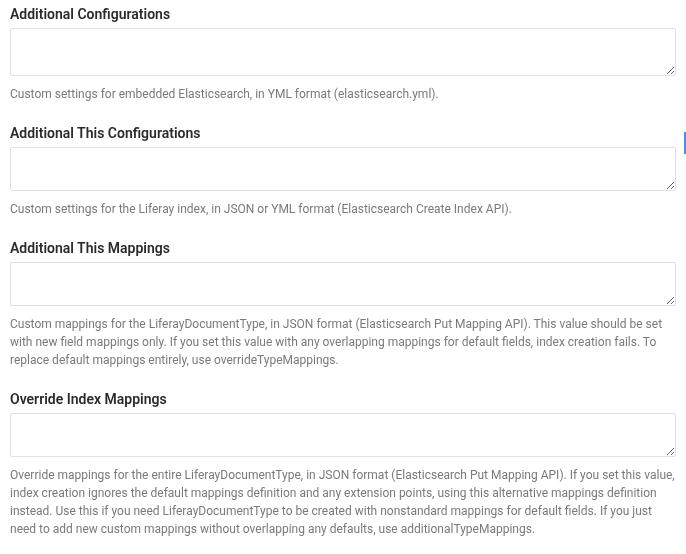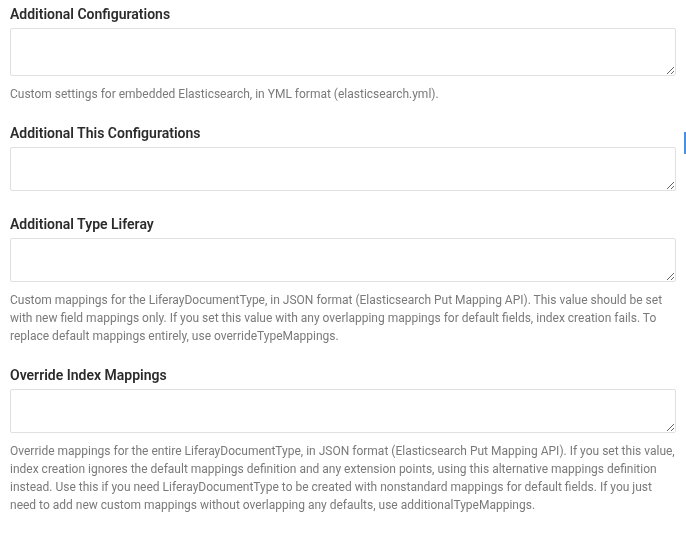--- a/index.html
+++ b/index.html
@@ -60,24 +60,25 @@
 
 <div class="field-group">
   <label class="field-label">Additional Configurations</label>
   <textarea class="field-textarea ta-1" value="" style=""></textarea>
   <div class="field-help">Custom settings for embedded Elasticsearch, in YML format (elasticsearch.yml).</div>
 </div>
 
 <div class="field-group">
   <label class="field-label">Additional This Configurations</label>
   <textarea class="field-textarea ta-2" value="" style=""></textarea>
+  <div class="field-help">Custom settings for the Liferay index, in JSON or YML format (Elasticsearch Create Index API).</div>
 </div>
 
 <div class="field-group">
-  <label class="field-label">Additional Type Liferay</label>
+  <label class="field-label">Additional This Mappings</label>
   <textarea class="field-textarea ta-3" value="" style=""></textarea>
   <div class="field-help">Custom mappings for the LiferayDocumentType, in JSON format (Elasticsearch Put Mapping API). This value should be set with new field mappings only. If you set this value with any overlapping mappings for default fields, index creation fails. To replace default mappings entirely, use overrideTypeMappings.</div>
 </div>
 
 <div class="field-group">
   <label class="field-label">Override Index Mappings</label>
   <textarea class="field-textarea ta-4" value="" style=""></textarea>
   <div class="field-help">Override mappings for the entire LiferayDocumentType, in JSON format (Elasticsearch Put Mapping API). If you set this value, index creation ignores the default mappings definition and any extension points, using this alternative mappings definition instead. Use this if you need LiferayDocumentType to be created with nonstandard mappings for default fields. If you just need to add new custom mappings without overlapping any defaults, use additionalTypeMappings.</div>
 </div>
 

